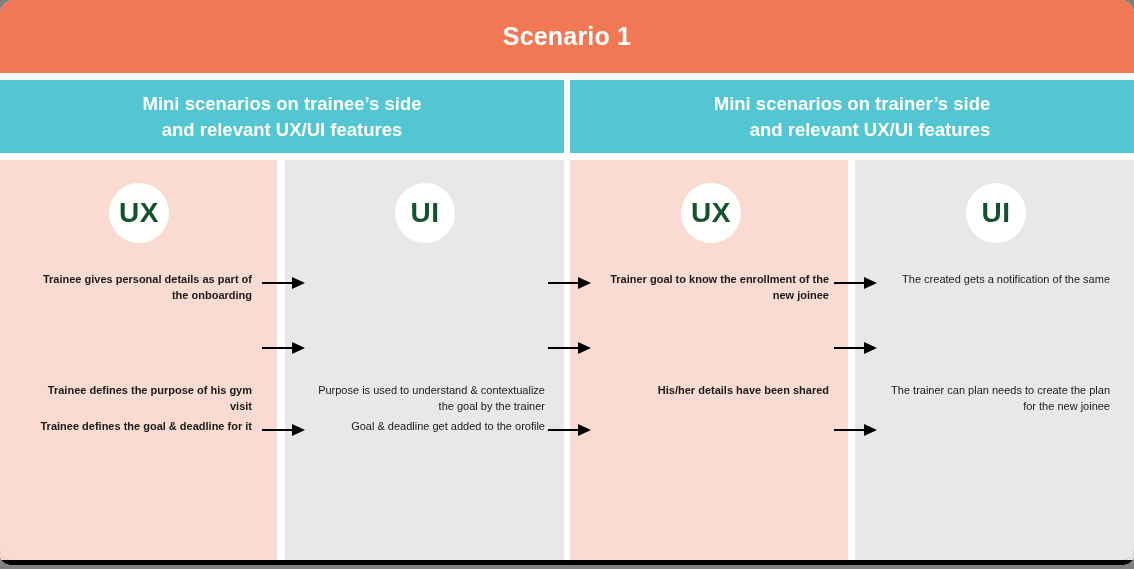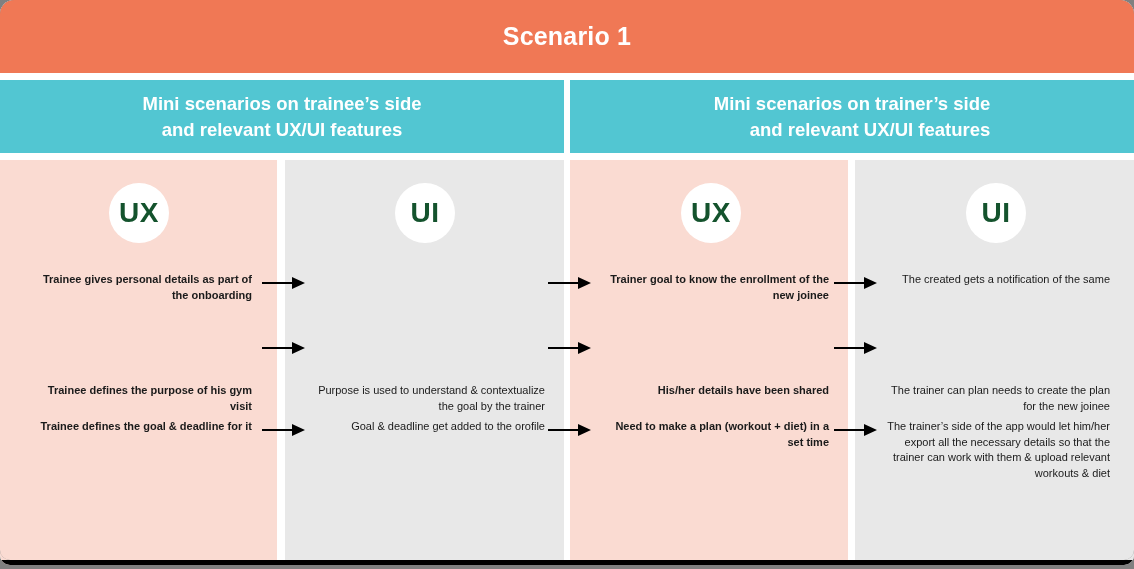--- a/index.html
+++ b/index.html
@@ -226,22 +226,20 @@
   <div class="cell ux c3 r1">Trainer goal to know the enrollment of the new joinee</div>
   <div class="cell ui c4 r1">The created gets a notification of the same</div>
 
   <div class="cell ux c1 r2">Trainee defines the purpose of his gym visit</div>
   <div class="cell ui c2 r2">Purpose is used to understand &amp; contextualize the goal by the trainer</div>
   <div class="cell ux c3 r2">His/her details have been shared</div>
   <div class="cell ui c4 r2">The trainer can plan needs to create the plan for the new joinee</div>
 
   <div class="cell ui c2 r3">Goal &amp; deadline get added to the orofile</div>
   <div class="cell ux c1 r3">Trainee defines the goal &amp; deadline for it</div>
-  <div class="cell ux c3 r3">Need to make a plan (workout + diet) in a set time</div>
-  <div class="cell ui c4 r3">The trainer’s side of the app would let him/her export all the necessary details so that the trainer can work with them &amp; upload relevant workouts &amp; diet</div>
 
   <div class="arrow a-x1 a-y1">
     <svg width="44" height="16" viewBox="0 0 44 16">
         <path d="M0 7.0 L30 7.0 L30 2.0 L43 8.0 L30 14.0 L30 9.0 L0 9.0 Z" fill="#000000"></path>
       </svg>
   </div>
   <div class="arrow a-x2 a-y1">
     <svg width="44" height="16" viewBox="0 0 44 16">
         <path d="M0 7.0 L30 7.0 L30 2.0 L43 8.0 L30 14.0 L30 9.0 L0 9.0 Z" fill="#000000"></path>
       </svg>

